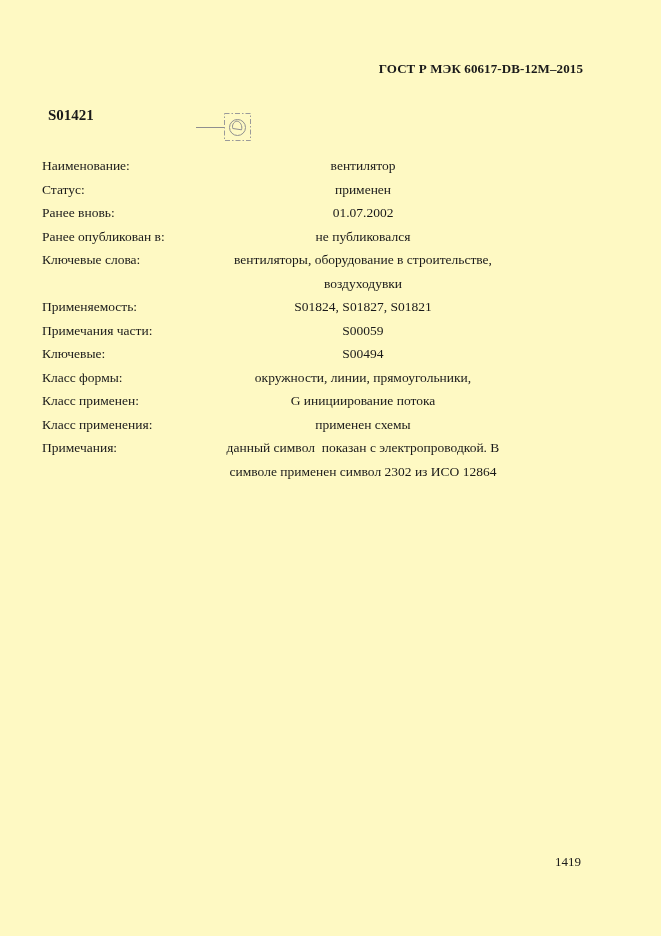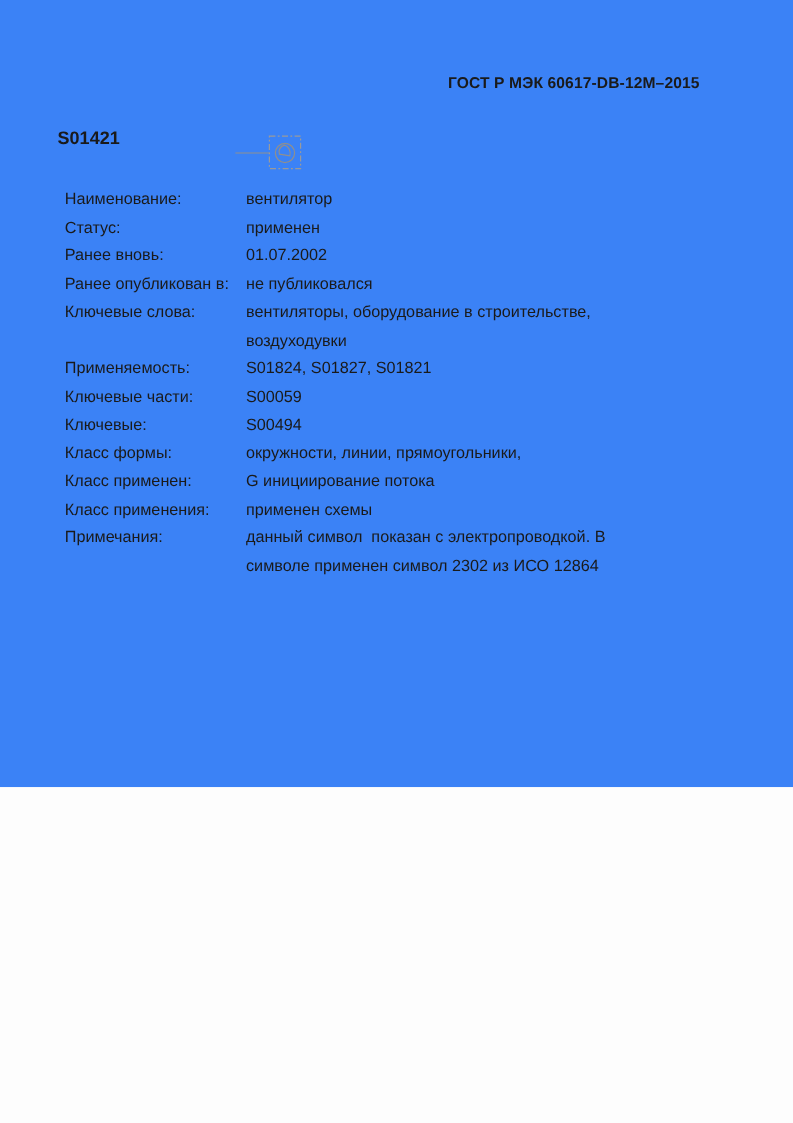--- a/index.html
+++ b/index.html
@@ -3,23 +3,23 @@
 <meta charset="utf-8">
 <style>
   html, body {
     margin: 0;
     padding: 0;
     background: #fdfdfd;
   }
   .page {
     position: relative;
     width: 661px;
-    height: 656px;
-    background: #3b82f6;
-    font-family: Liberation Sans, sans-serif;
+    height: 936px;
+    background: #fef9c3;
+    font-family: Liberation Serif, serif;
     color: #1a1a1a;
     overflow: hidden;
   }
   .doc-header {
     position: absolute;
     top: 61px;
     right: 78px;
     font-size: 13px;
     font-weight: bold;
     letter-spacing: 0.1px;
@@ -33,34 +33,35 @@
     font-weight: bold;
   }
   .symbol-graphic {
     position: absolute;
     top: 110px;
     left: 196px;
   }
   .fields {
     position: absolute;
     top: 154px;
-    left: 54px;
+    left: 42px;
     display: grid;
     grid-template-columns: 151px 340px;
     font-size: 13.5px;
     line-height: 23.5px;
   }
   .field-row {
     display: contents;
   }
   .field-label {
     white-space: nowrap;
   }
   .field-value {
     white-space: pre-wrap;
+    text-align: center;
   }
   .page-number {
     position: absolute;
     top: 854px;
     right: 80px;
     font-size: 13px;
   }
 </style>
 </head>
 <body>
@@ -83,21 +84,21 @@
   </svg>
 
   <div class="fields">
       <div class="field-row"><div class="field-label">Наименование:</div><div class="field-value">вентилятор</div></div>
       <div class="field-row"><div class="field-label">Статус:</div><div class="field-value">применен</div></div>
       <div class="field-row"><div class="field-label">Ранее вновь:</div><div class="field-value">01.07.2002</div></div>
       <div class="field-row"><div class="field-label">Ранее опубликован в:</div><div class="field-value">не публиковался</div></div>
       <div class="field-row"><div class="field-label">Ключевые слова:</div><div class="field-value">вентиляторы, оборудование в строительстве,
 воздуходувки</div></div>
       <div class="field-row"><div class="field-label">Применяемость:</div><div class="field-value">S01824, S01827, S01821</div></div>
-      <div class="field-row"><div class="field-label">Ключевые части:</div><div class="field-value">S00059</div></div>
+      <div class="field-row"><div class="field-label">Примечания части:</div><div class="field-value">S00059</div></div>
       <div class="field-row"><div class="field-label">Ключевые:</div><div class="field-value">S00494</div></div>
       <div class="field-row"><div class="field-label">Класс формы:</div><div class="field-value">окружности, линии, прямоугольники,</div></div>
       <div class="field-row"><div class="field-label">Класс применен:</div><div class="field-value">G инициирование потока</div></div>
       <div class="field-row"><div class="field-label">Класс применения:</div><div class="field-value">применен схемы</div></div>
       <div class="field-row"><div class="field-label">Примечания:</div><div class="field-value">данный символ  показан с электропроводкой. В
 символе применен символ 2302 из ИСО 12864</div></div>
     </div>
 
   <div class="page-number">1419</div>
 

